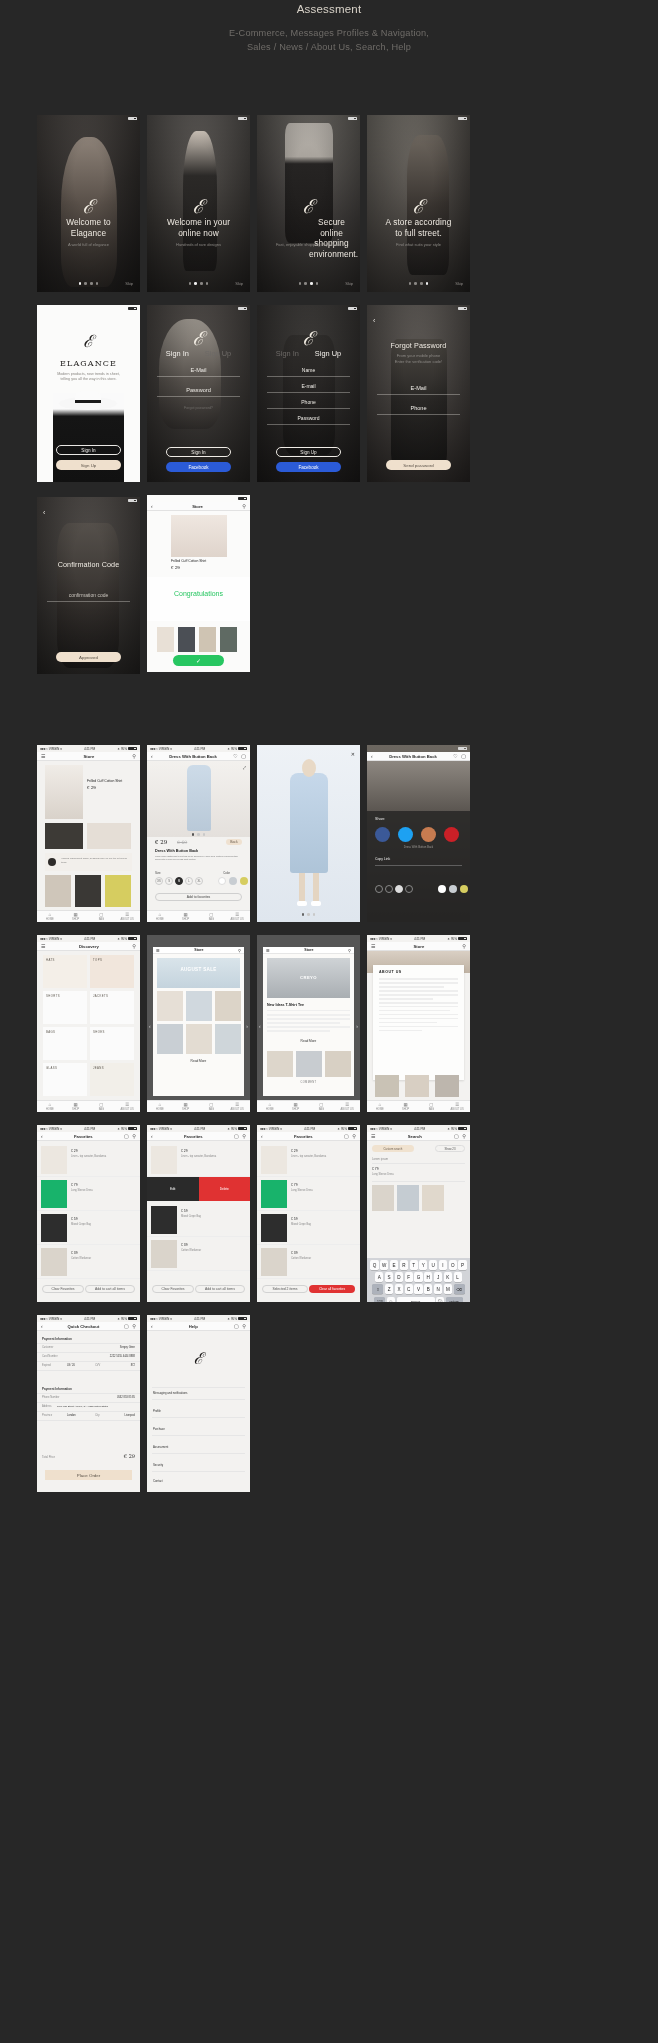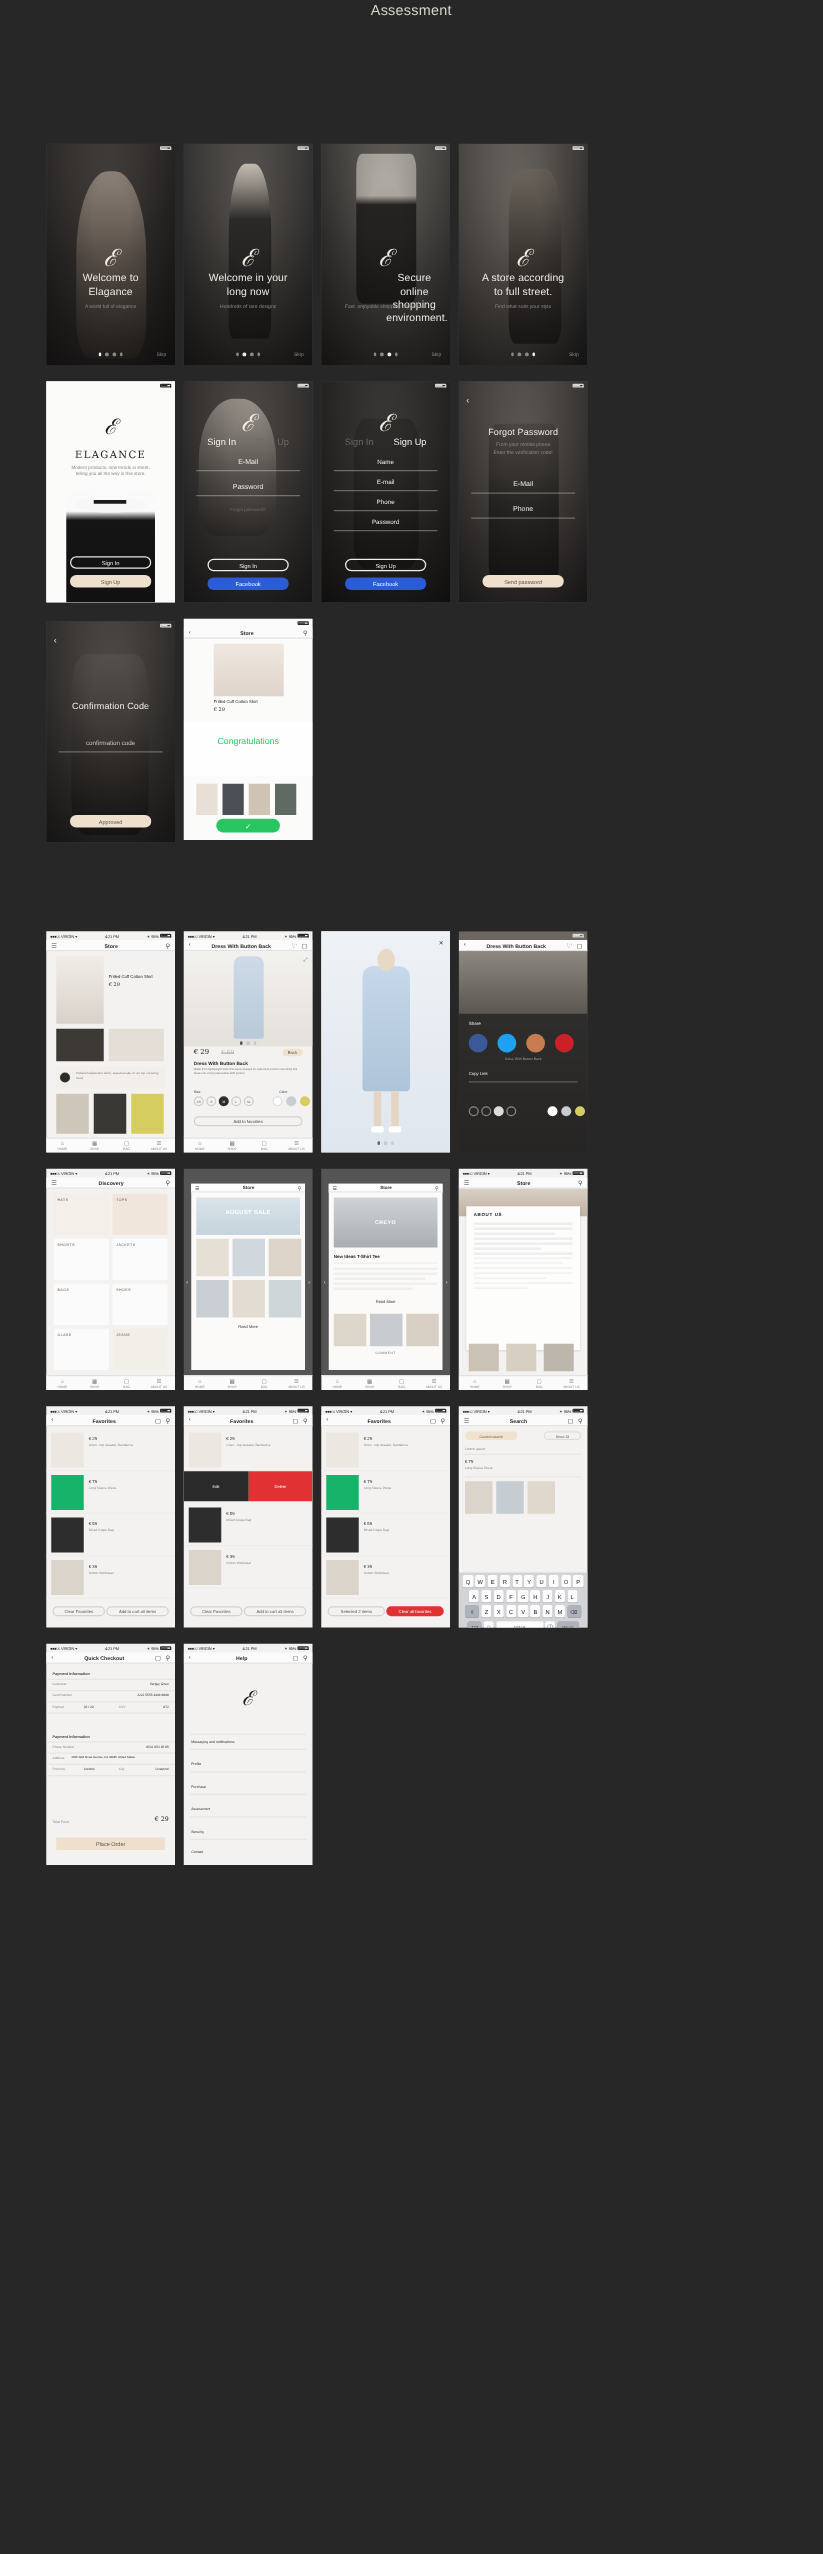--- a/index.html
+++ b/index.html
@@ -165,20 +165,22 @@
   .sep { position:absolute; left:0; right:0; height:.4px; background:#e6e6e6; }
 </style>
 </head>
 <body>
 
 <div class="page">
 
   <div class="header">
     <div class="cat-title">Assessment</div>
     <div class="cat-sub">
+      <div>E-Commerce, Messages Profiles &amp; Navigation,</div>
+      <div>Sales / News / About Us, Search, Help</div>
     </div>
   </div>
 
   <div class="grid">
 
     <div class="phone" style="left:37px; top:115px;">
       <div class="photo ph-a"></div>
       <div class="fig" style="left:24px; top:22px; width:56px; height:150px; background:linear-gradient(180deg,#8d8278 0%,#584f48 45%,#2e2a27 100%); border-radius:45% 45% 20% 20%;"></div>
       <div class="vig"></div>
       <div class="status light-txt">
@@ -222,21 +224,21 @@
         <span>4:21 PM</span>
         <span class="right">
             <span>✶</span>
             <span>95%</span>
             <span class="batt"></span>
           </span>
       </div>
       <div class="wt-logo" style="top:78px;">ℰ</div>
       <div class="wt-title" style="top:102px;">
         <div>Welcome in your</div>
-        <div>long now</div>
+        <div>online now</div>
       </div>
       <div class="wt-desc" style="top:127px;">Hundreds of rare designs</div>
       <div class="pager" style="top:167px;">
         <i></i>
           <i class="on"></i>
           <i></i>
           <i></i>
       </div>
       <div class="skip" style="top:166px;">Skip</div>
     </div>

